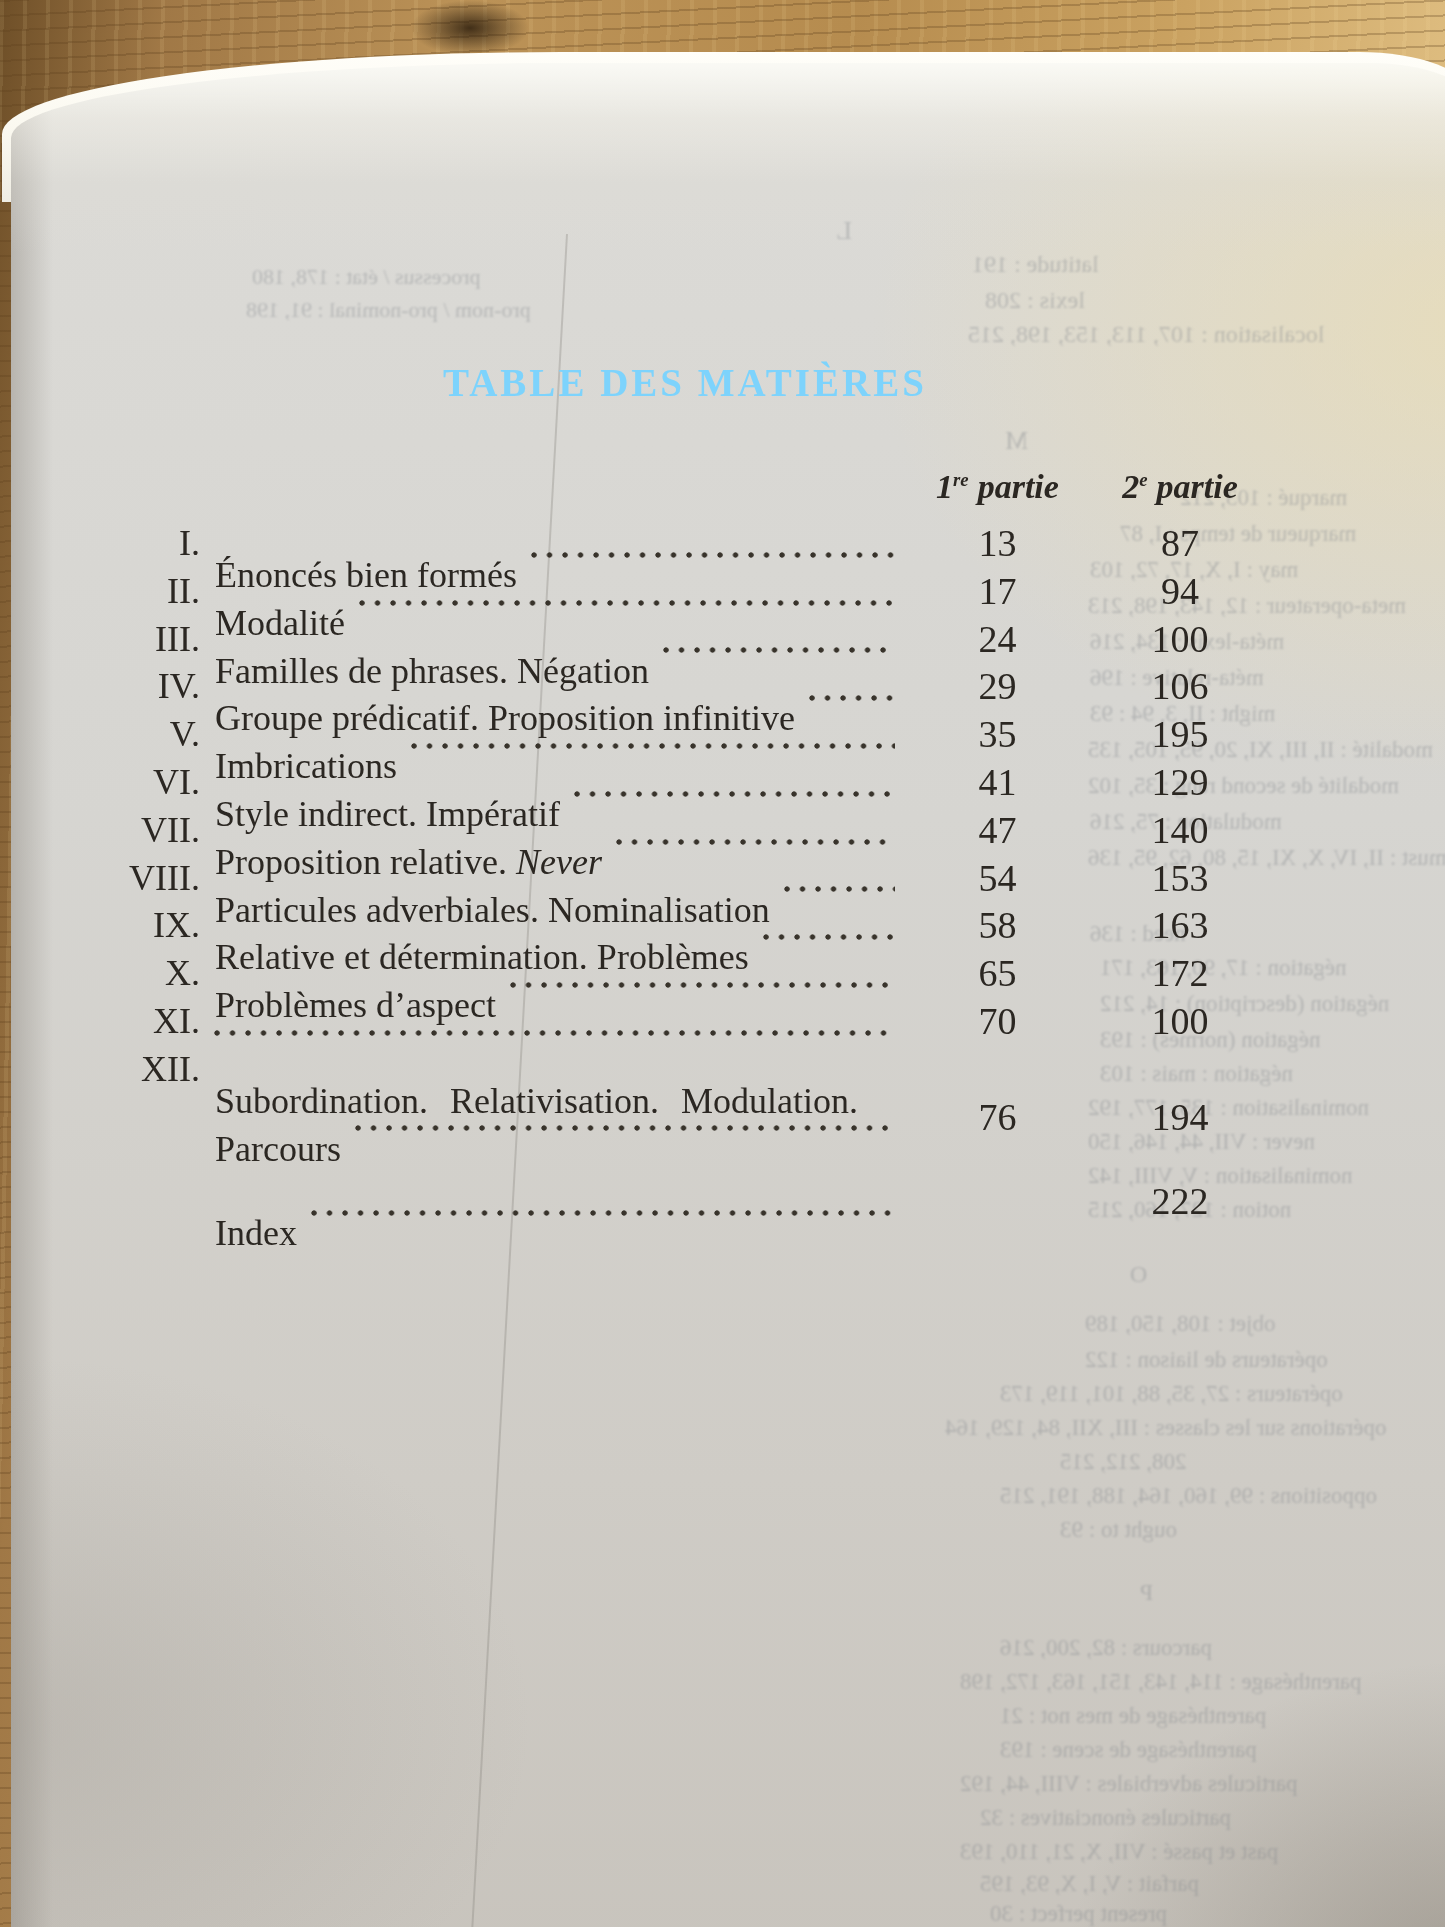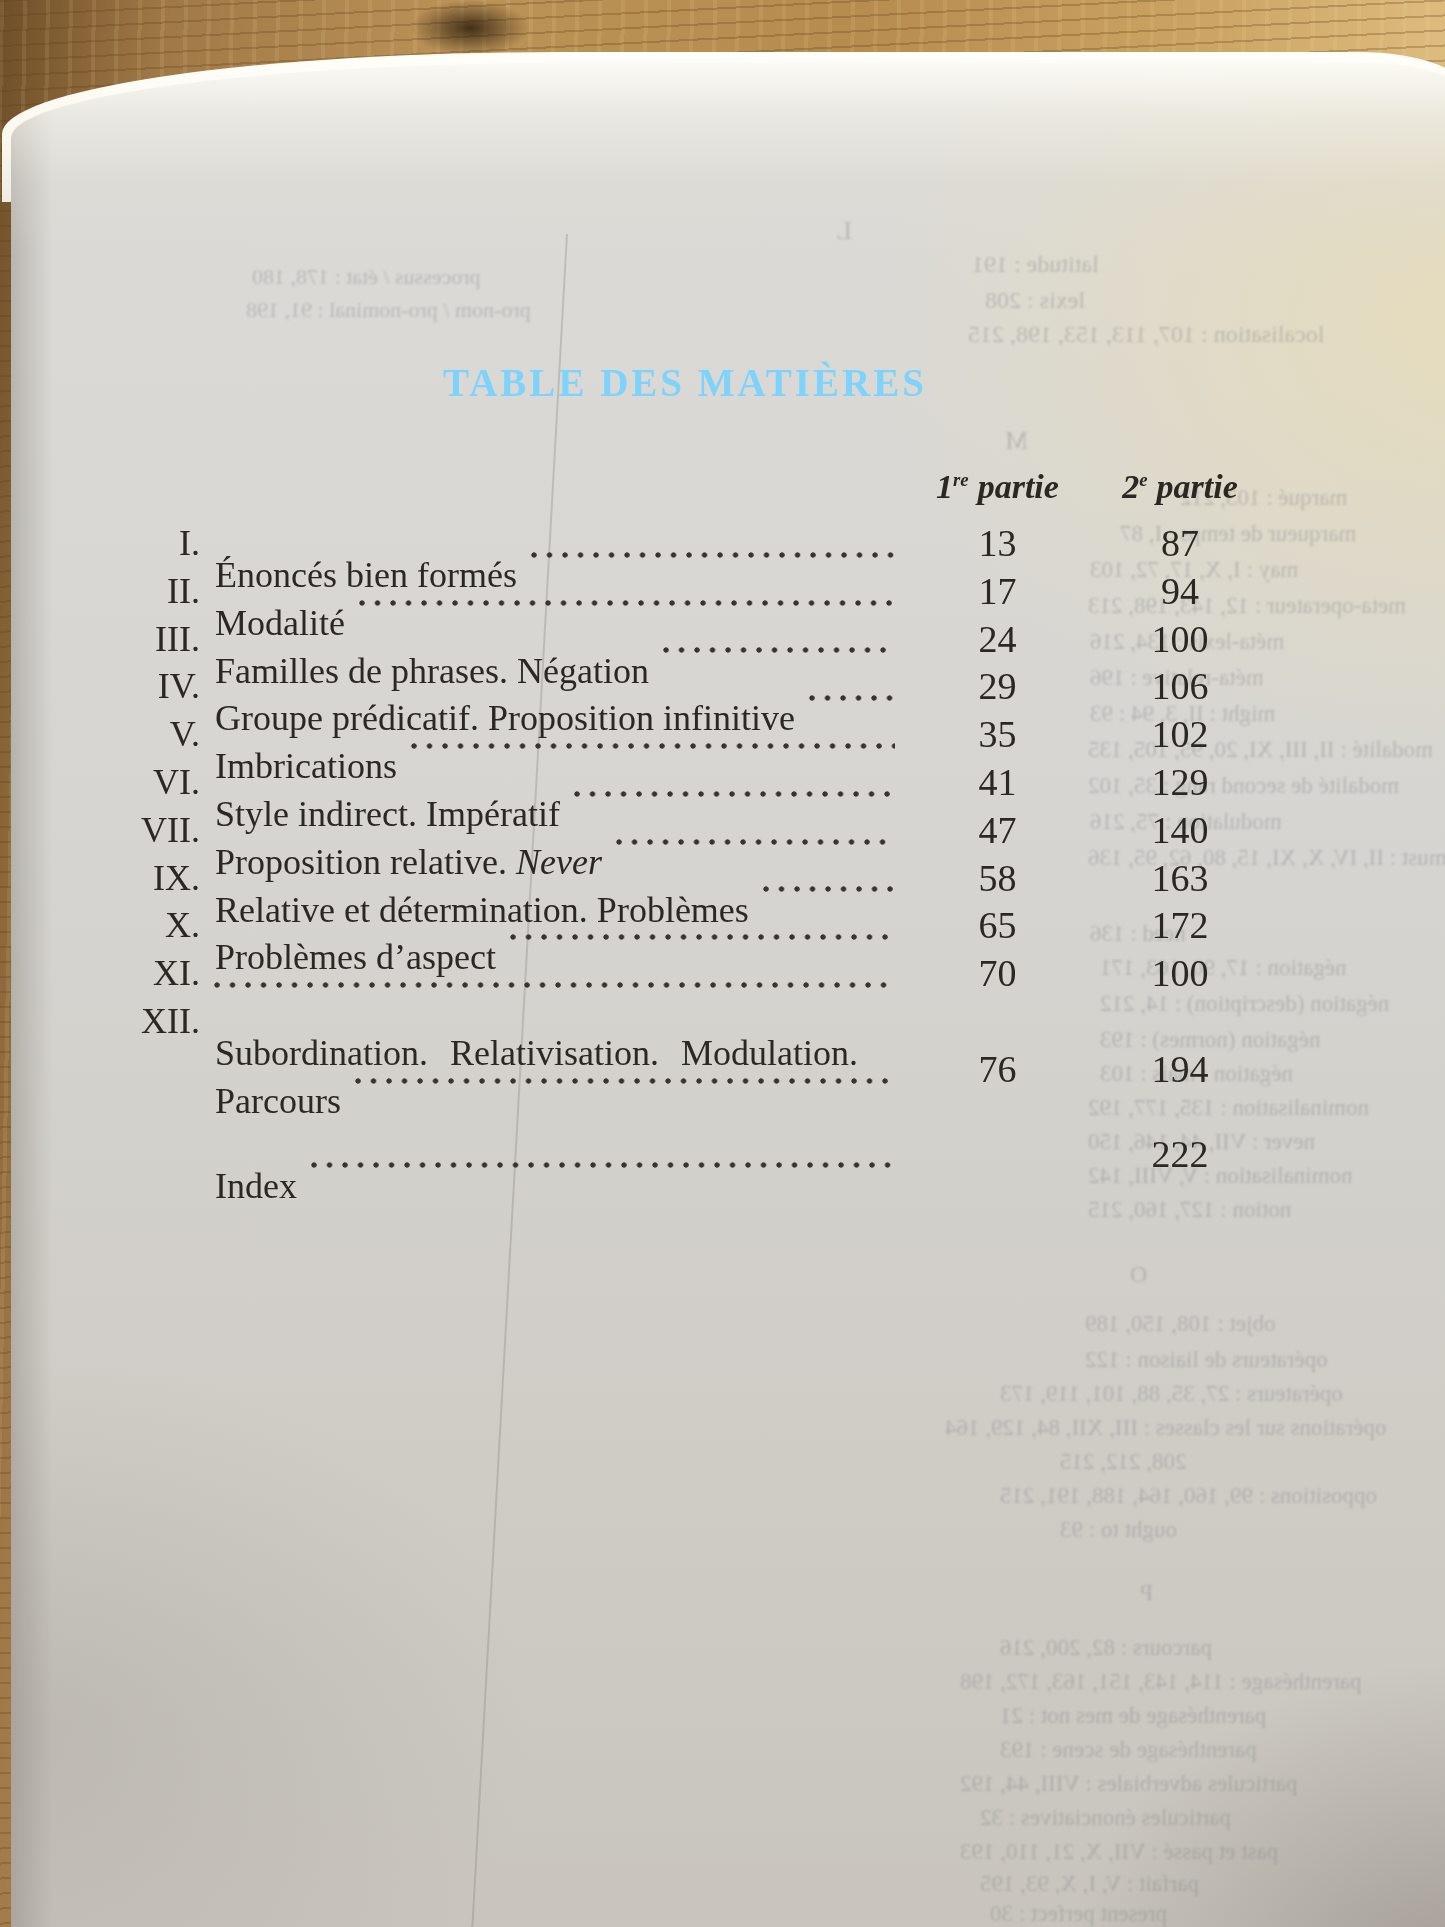--- a/index.html
+++ b/index.html
@@ -177,35 +177,42 @@
     <span class="label"><span>Groupe prédicatif. Proposition infinitive</span><i></i><span></span></span>
     <span class="leader"></span>
     <span class="p1">29</span>
     <span class="p2">106</span>
   </div>
   <div class="row">
     <span class="roman">V.</span>
     <span class="label"><span>Imbrications</span><i></i><span></span></span>
     <span class="leader"></span>
     <span class="p1">35</span>
-    <span class="p2">102</span>
+    <span class="p2">195</span>
   </div>
   <div class="row">
     <span class="roman">VI.</span>
     <span class="label"><span>Style indirect. Impératif</span><i></i><span></span></span>
     <span class="leader"></span>
     <span class="p1">41</span>
     <span class="p2">129</span>
   </div>
   <div class="row">
     <span class="roman">VII.</span>
     <span class="label"><span>Proposition relative. </span><i>Never</i><span></span></span>
     <span class="leader"></span>
     <span class="p1">47</span>
     <span class="p2">140</span>
+  </div>
+  <div class="row">
+    <span class="roman">VIII.</span>
+    <span class="label"><span>Particules adverbiales. Nominalisation</span><i></i><span></span></span>
+    <span class="leader"></span>
+    <span class="p1">54</span>
+    <span class="p2">153</span>
   </div>
   <div class="row">
     <span class="roman">IX.</span>
     <span class="label"><span>Relative et détermination. Problèmes</span><i></i><span></span></span>
     <span class="leader"></span>
     <span class="p1">58</span>
     <span class="p2">163</span>
   </div>
   <div class="row">
     <span class="roman">X.</span>

